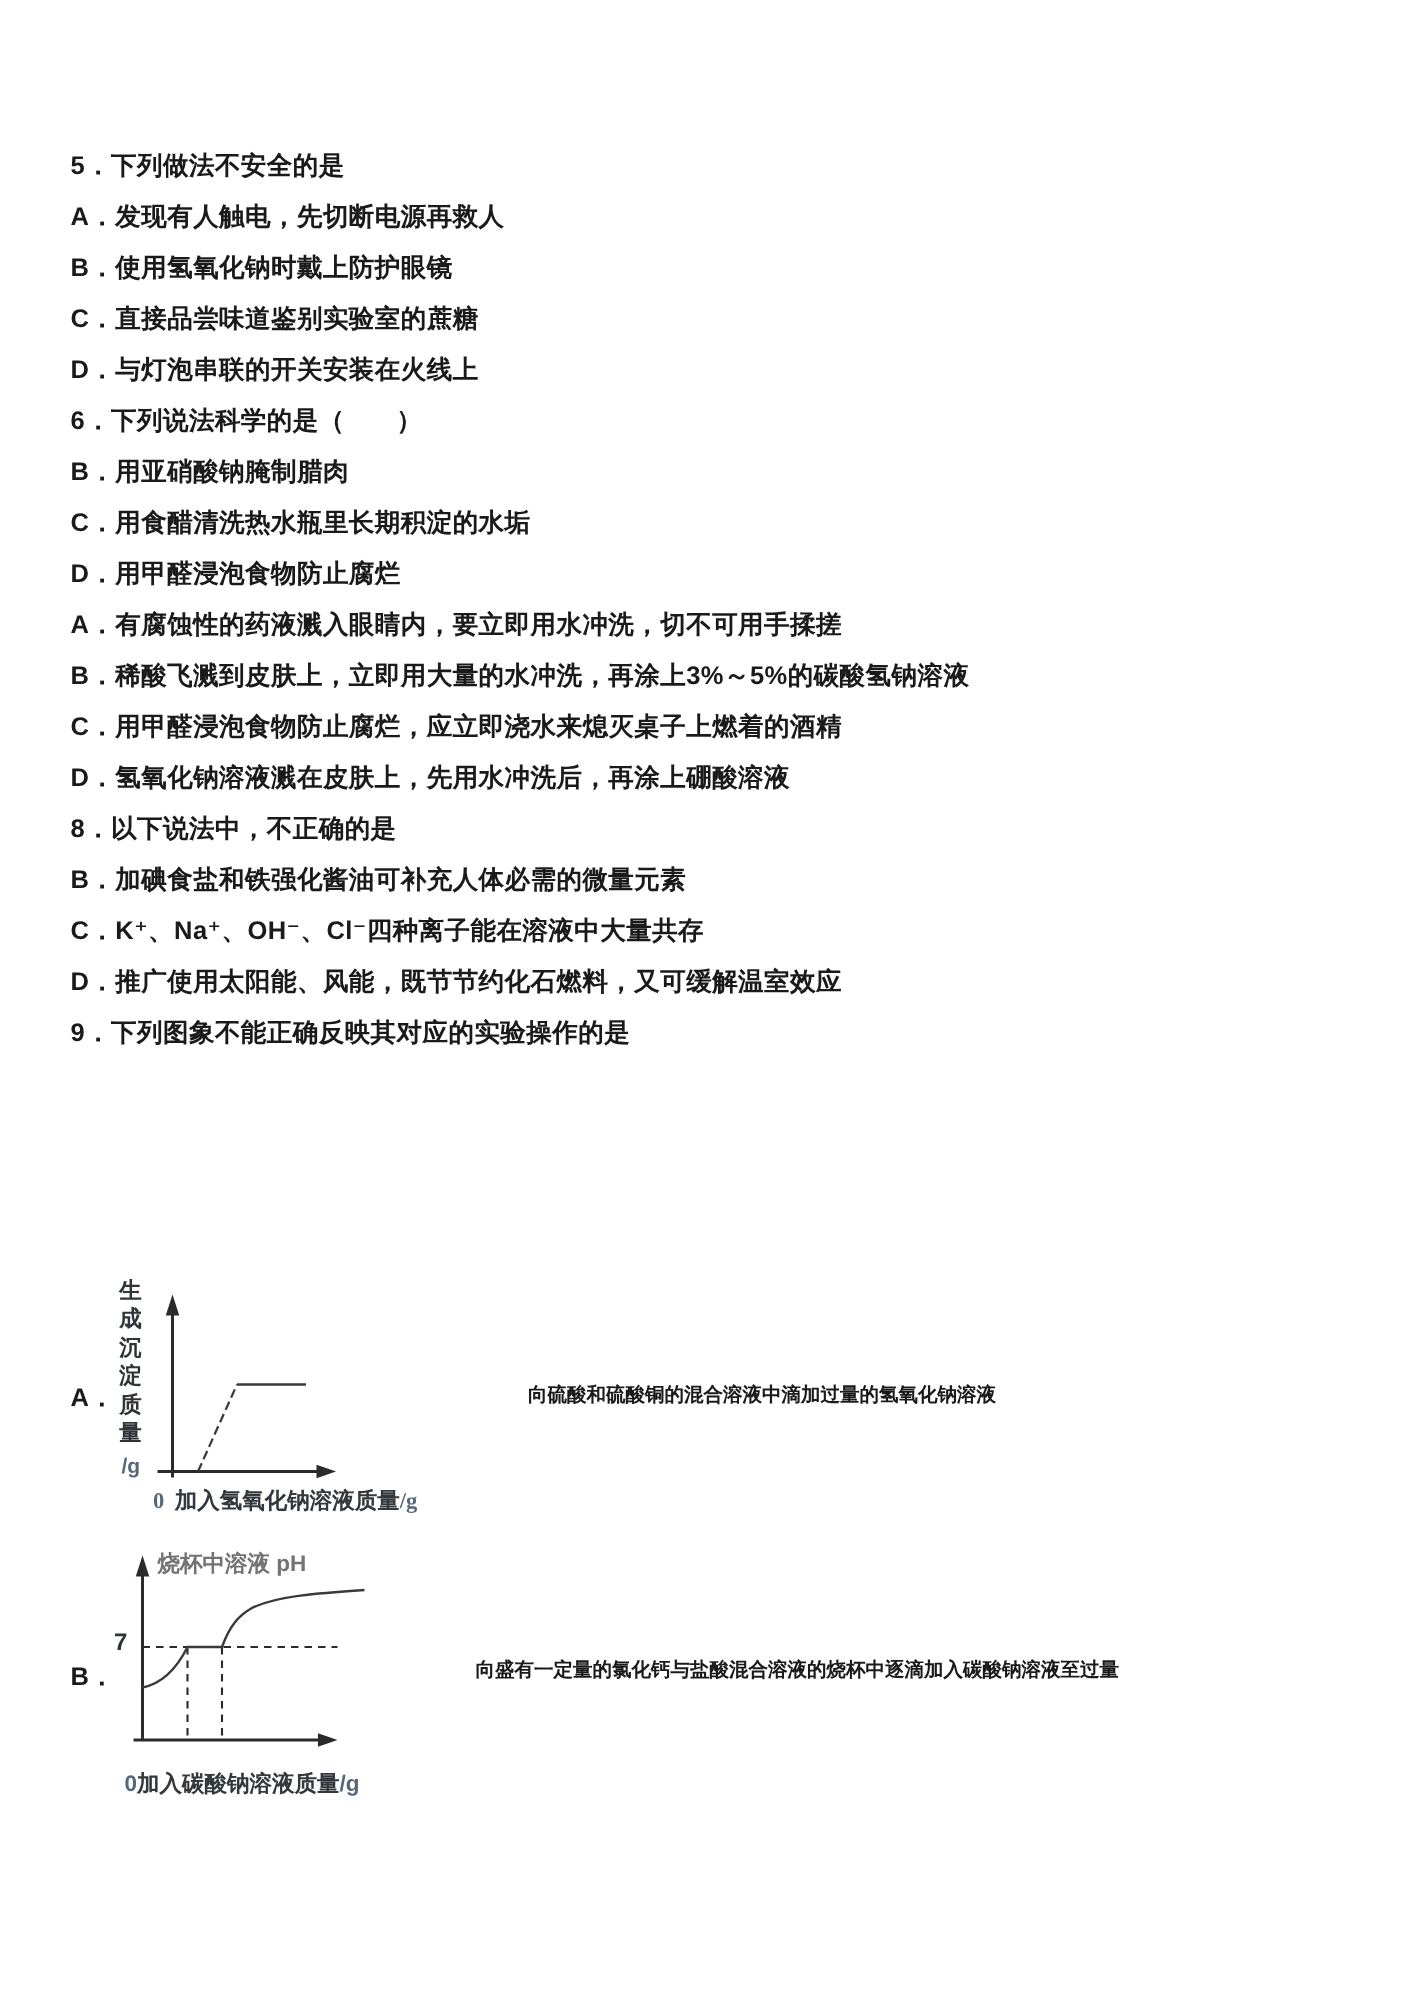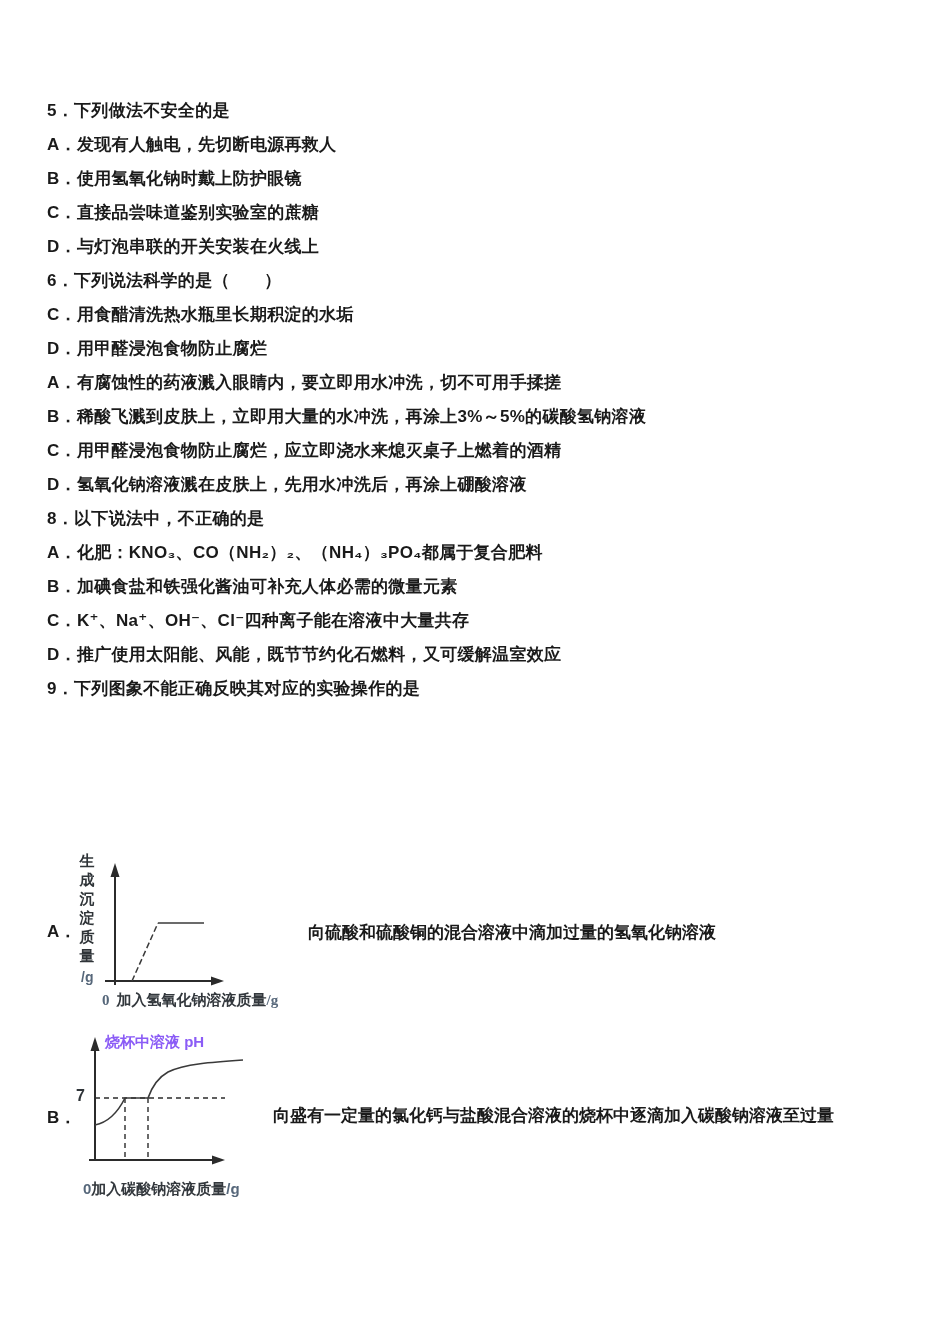--- a/index.html
+++ b/index.html
@@ -20,22 +20,23 @@
     font-size:17px;font-weight:700;
     white-space:nowrap;
     letter-spacing:0.3px;
   }
   .fig-label{
     position:absolute;
     font-size:17px;font-weight:700;
   }
   .fig-desc{
     position:absolute;
-    font-size:17px;font-weight:700;
+    font-size:13px;font-weight:700;
     white-space:nowrap;
+    margin-left:44px;
   }
   .chart{
     position:absolute;
   }
   .chart svg{position:absolute;overflow:visible;}
   .axis{stroke:#2b2b2b;stroke-width:2;fill:none;}
   .arrowhead{fill:#2b2b2b;stroke:none;}
   .curve{stroke:#3a3a3a;stroke-width:1.6;fill:none;}
   .curve-dashed{stroke:#3a3a3a;stroke-width:1.5;fill:none;stroke-dasharray:6 3;}
   .guide-dashed{stroke:#2b2b2b;stroke-width:1.4;fill:none;stroke-dasharray:5 4;}
@@ -51,49 +52,49 @@
   .xlabel-row{
     position:absolute;
     font-size:15px;font-weight:600;color:#33383d;
     white-space:nowrap;
   }
   .x-zero{color:#56677a;}
   .x-zero-gap{margin-right:7px;}
   .x-unit{color:#56677a;}
   .chart-title{
     position:absolute;
-    font-size:15px;font-weight:600;color:#8b5cf6;white-space:nowrap;
+    font-size:15px;font-weight:600;color:#737373;white-space:nowrap;
   }
   .ytick{
     position:absolute;
     font-size:16px;font-weight:600;color:#2f3438;
   }
 </style>
 </head>
 <body>
 
 <div class="body-text">
 
   <div class="line">5．下列做法不安全的是</div>
   <div class="line">A．发现有人触电，先切断电源再救人</div>
   <div class="line">B．使用氢氧化钠时戴上防护眼镜</div>
   <div class="line">C．直接品尝味道鉴别实验室的蔗糖</div>
   <div class="line">D．与灯泡串联的开关安装在火线上</div>
 
   <div class="line">6．下列说法科学的是（　　）</div>
+  <div class="line">B．用亚硝酸钠腌制腊肉</div>
   <div class="line">C．用食醋清洗热水瓶里长期积淀的水垢</div>
   <div class="line">D．用甲醛浸泡食物防止腐烂</div>
 
   <div class="line">A．有腐蚀性的药液溅入眼睛内，要立即用水冲洗，切不可用手揉搓</div>
   <div class="line">B．稀酸飞溅到皮肤上，立即用大量的水冲洗，再涂上3%～5%的碳酸氢钠溶液</div>
   <div class="line">C．用甲醛浸泡食物防止腐烂，应立即浇水来熄灭桌子上燃着的酒精</div>
   <div class="line">D．氢氧化钠溶液溅在皮肤上，先用水冲洗后，再涂上硼酸溶液</div>
 
   <div class="line">8．以下说法中，不正确的是</div>
-  <div class="line">A．化肥：KNO₃、CO（NH₂）₂、（NH₄）₃PO₄都属于复合肥料</div>
   <div class="line">B．加碘食盐和铁强化酱油可补充人体必需的微量元素</div>
   <div class="line">C．K⁺、Na⁺、OH⁻、Cl⁻四种离子能在溶液中大量共存</div>
   <div class="line">D．推广使用太阳能、风能，既节节约化石燃料，又可缓解温室效应</div>
 
   <div class="line">9．下列图象不能正确反映其对应的实验操作的是</div>
 </div>
 
 <div class="fig-label" style="left:47px;top:920px;">A．</div>
 
 <div class="chart" style="left:75px;top:845px;width:250px;height:175px;">

